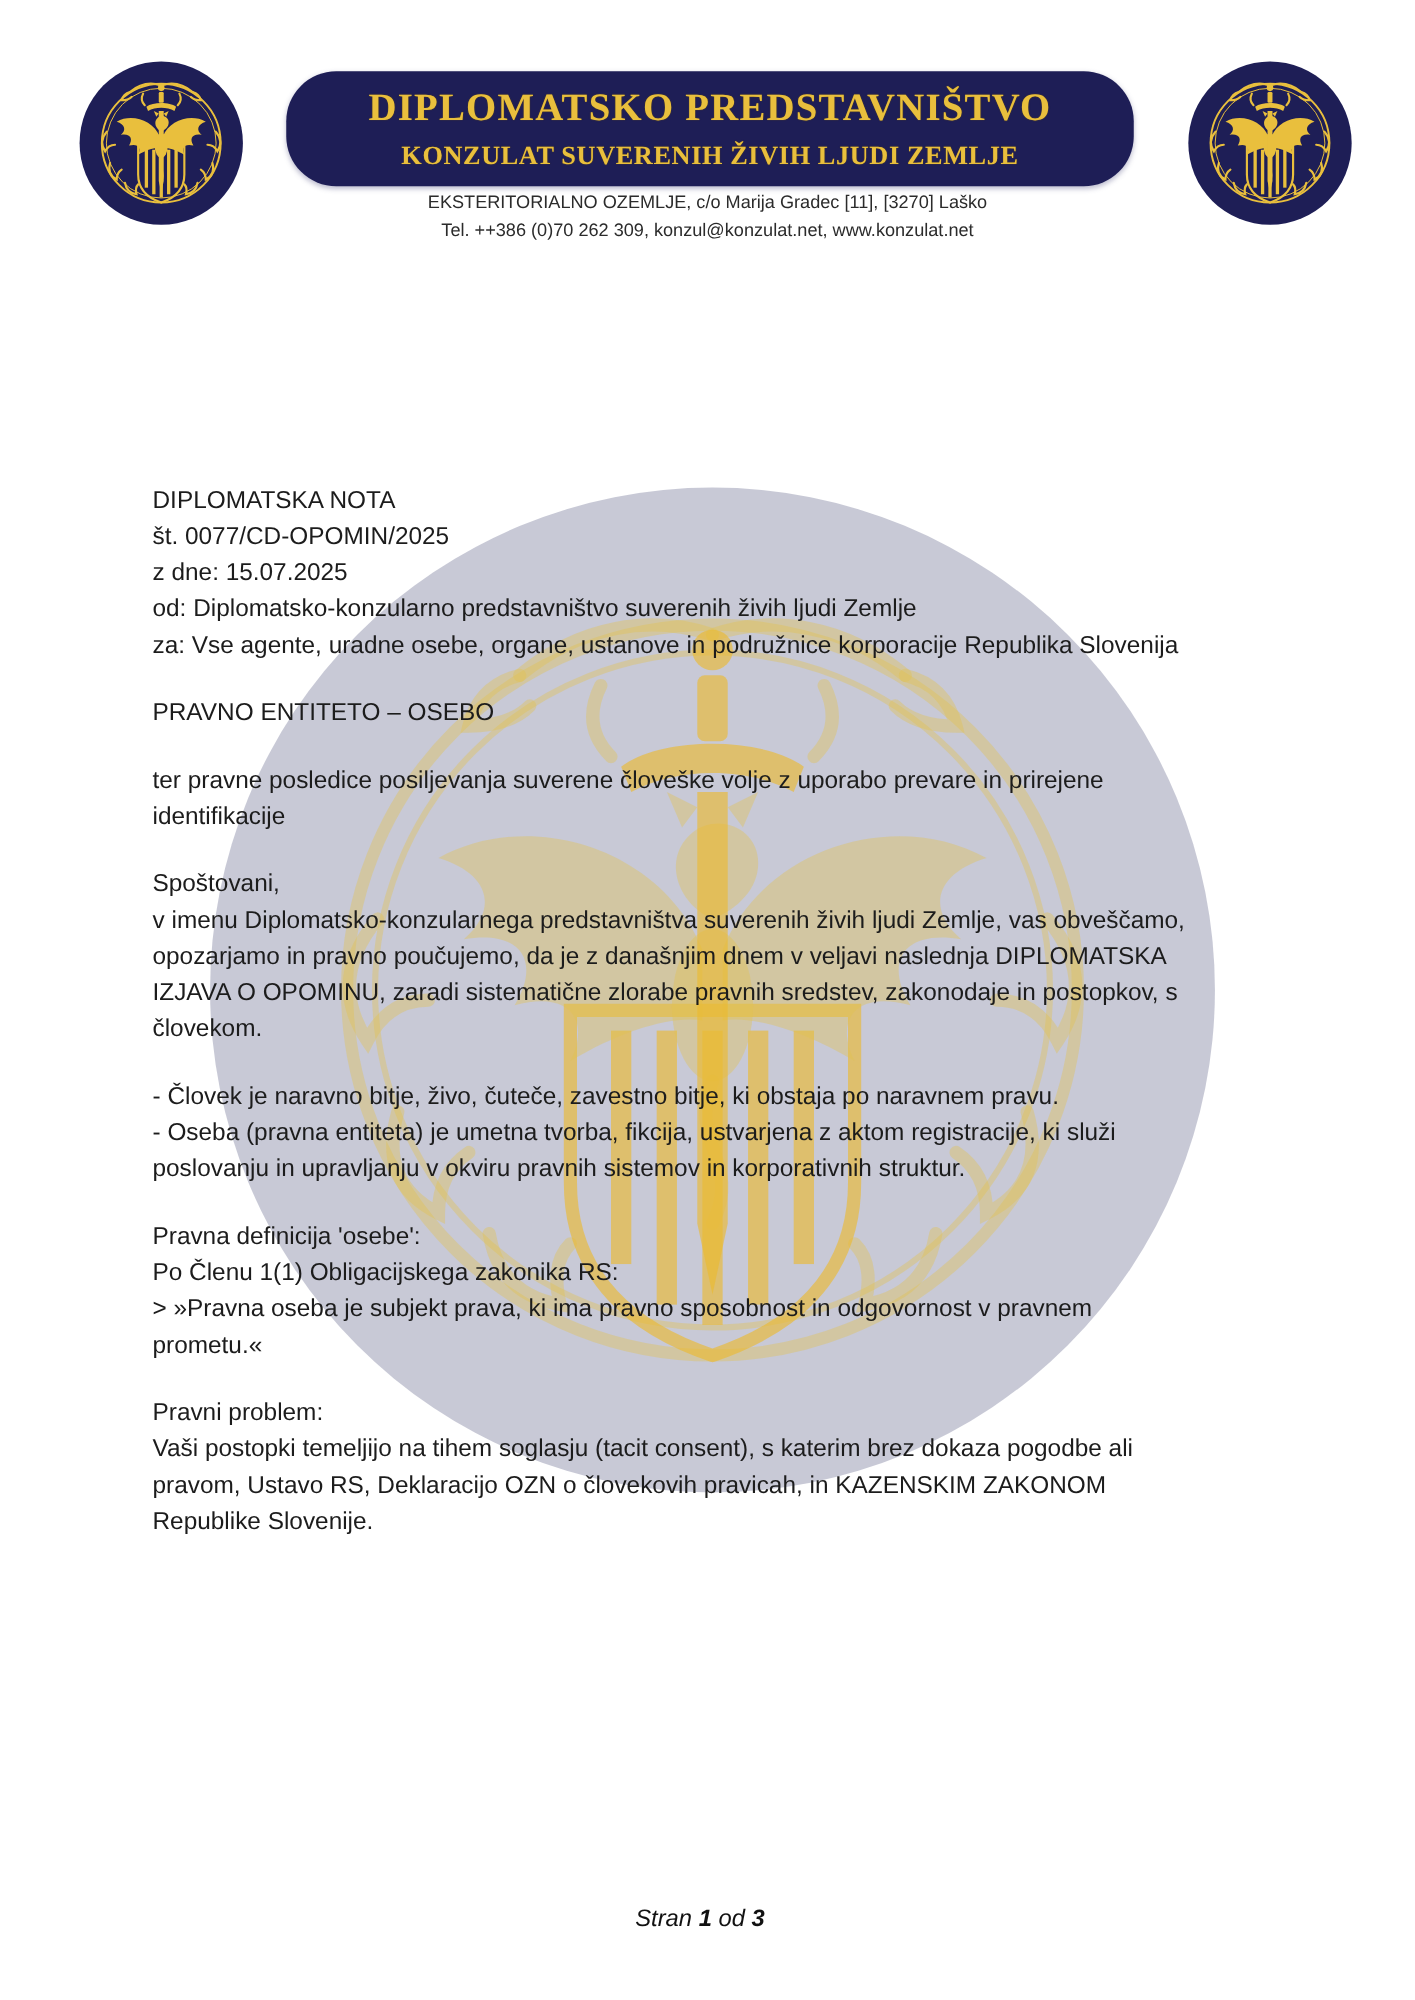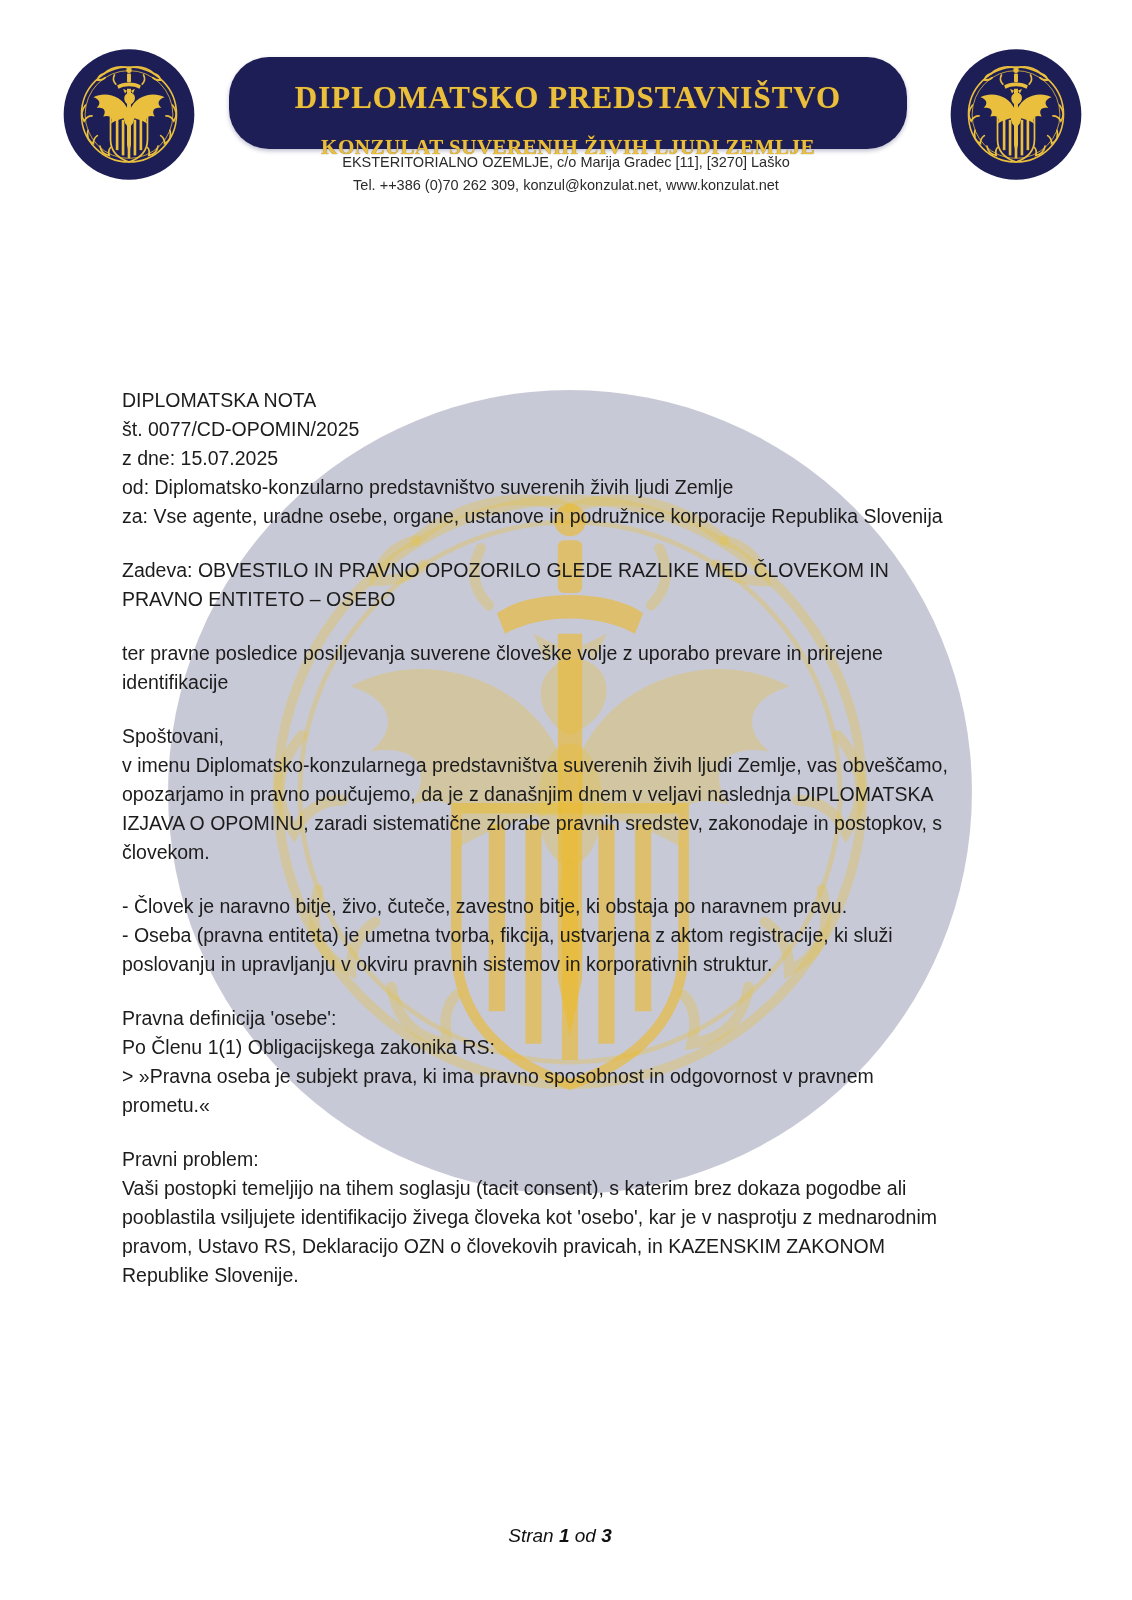--- a/index.html
+++ b/index.html
@@ -15,29 +15,29 @@
   .seal-left{left:63px;top:47px;}
   .seal-right{left:950px;top:47px;}
   .banner{
     position:absolute;left:229px;top:57px;width:678px;height:92px;
     background:var(--navy,#1e1e56);
     border-radius:40px;
     box-shadow:0 2px 4px rgba(110,110,150,.45);
     text-align:center;z-index:3;
   }
   .banner-title{
-    margin-top:23px;
+    margin-top:11px;
     font-family:"Liberation Serif",serif;
     font-weight:700;font-size:31px;line-height:36px;
     letter-spacing:1px;
     color:var(--gold,#e9bf3d);
     text-shadow:0 0 1px #6d5210;
   }
   .banner-subtitle{
-    margin-top:18px;
+    margin-top:7px;
     font-family:"Liberation Serif",serif;
     font-weight:700;font-size:21px;line-height:26px;
     letter-spacing:.5px;
     color:var(--gold,#e9bf3d);
     text-shadow:0 0 1px #6d5210;
   }
   .contact{
     position:absolute;left:0;right:0;top:151px;
     text-align:center;z-index:3;
     font-size:14.5px;line-height:23px;color:#2b2b2b;
@@ -163,21 +163,20 @@
 
   <div class="doc-body" id="doc-body">
       <div class="para">
         <div class="line">DIPLOMATSKA NOTA</div>
         <div class="line">št. 0077/CD-OPOMIN/2025</div>
         <div class="line">z dne: 15.07.2025</div>
         <div class="line">od: Diplomatsko-konzularno predstavništvo suverenih živih ljudi Zemlje</div>
         <div class="line">za: Vse agente, uradne osebe, organe, ustanove in podružnice korporacije Republika Slovenija</div>
       </div>
       <div class="para">
-        <div class="line">Zadeva: OBVESTILO IN PRAVNO OPOZORILO GLEDE RAZLIKE MED ČLOVEKOM IN</div>
         <div class="line">PRAVNO ENTITETO – OSEBO</div>
       </div>
       <div class="para">
         <div class="line">ter pravne posledice posiljevanja suverene človeške volje z uporabo prevare in prirejene</div>
         <div class="line">identifikacije</div>
       </div>
       <div class="para">
         <div class="line">Spoštovani,</div>
         <div class="line">v imenu Diplomatsko-konzularnega predstavništva suverenih živih ljudi Zemlje, vas obveščamo,</div>
         <div class="line">opozarjamo in pravno poučujemo, da je z današnjim dnem v veljavi naslednja DIPLOMATSKA</div>
@@ -191,21 +190,20 @@
       </div>
       <div class="para">
         <div class="line">Pravna definicija 'osebe':</div>
         <div class="line">Po Členu 1(1) Obligacijskega zakonika RS:</div>
         <div class="line">&gt; »Pravna oseba je subjekt prava, ki ima pravno sposobnost in odgovornost v pravnem</div>
         <div class="line">prometu.«</div>
       </div>
       <div class="para">
         <div class="line">Pravni problem:</div>
         <div class="line">Vaši postopki temeljijo na tihem soglasju (tacit consent), s katerim brez dokaza pogodbe ali</div>
-        <div class="line">pooblastila vsiljujete identifikacijo živega človeka kot 'osebo', kar je v nasprotju z mednarodnim</div>
         <div class="line">pravom, Ustavo RS, Deklaracijo OZN o človekovih pravicah, in KAZENSKIM ZAKONOM</div>
         <div class="line">Republike Slovenije.</div>
       </div>
     </div>
 
   <div class="footer" id="page-footer"><span>Stran </span><span style="font-weight: 700;">1</span><span> od </span><span style="font-weight: 700;">3</span></div>
 
 </div>
 
 </body></html>

